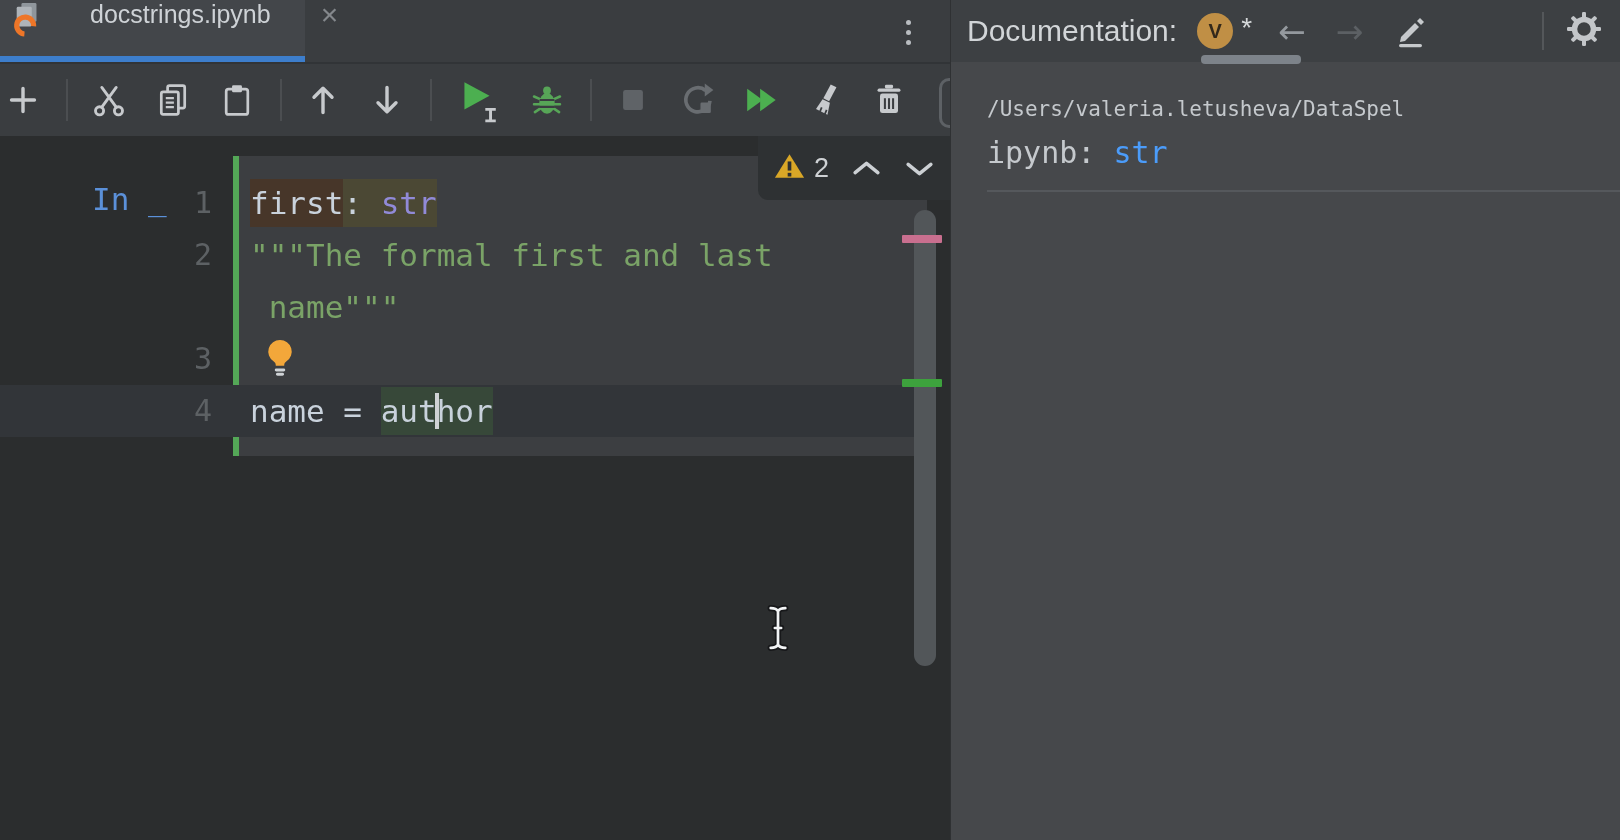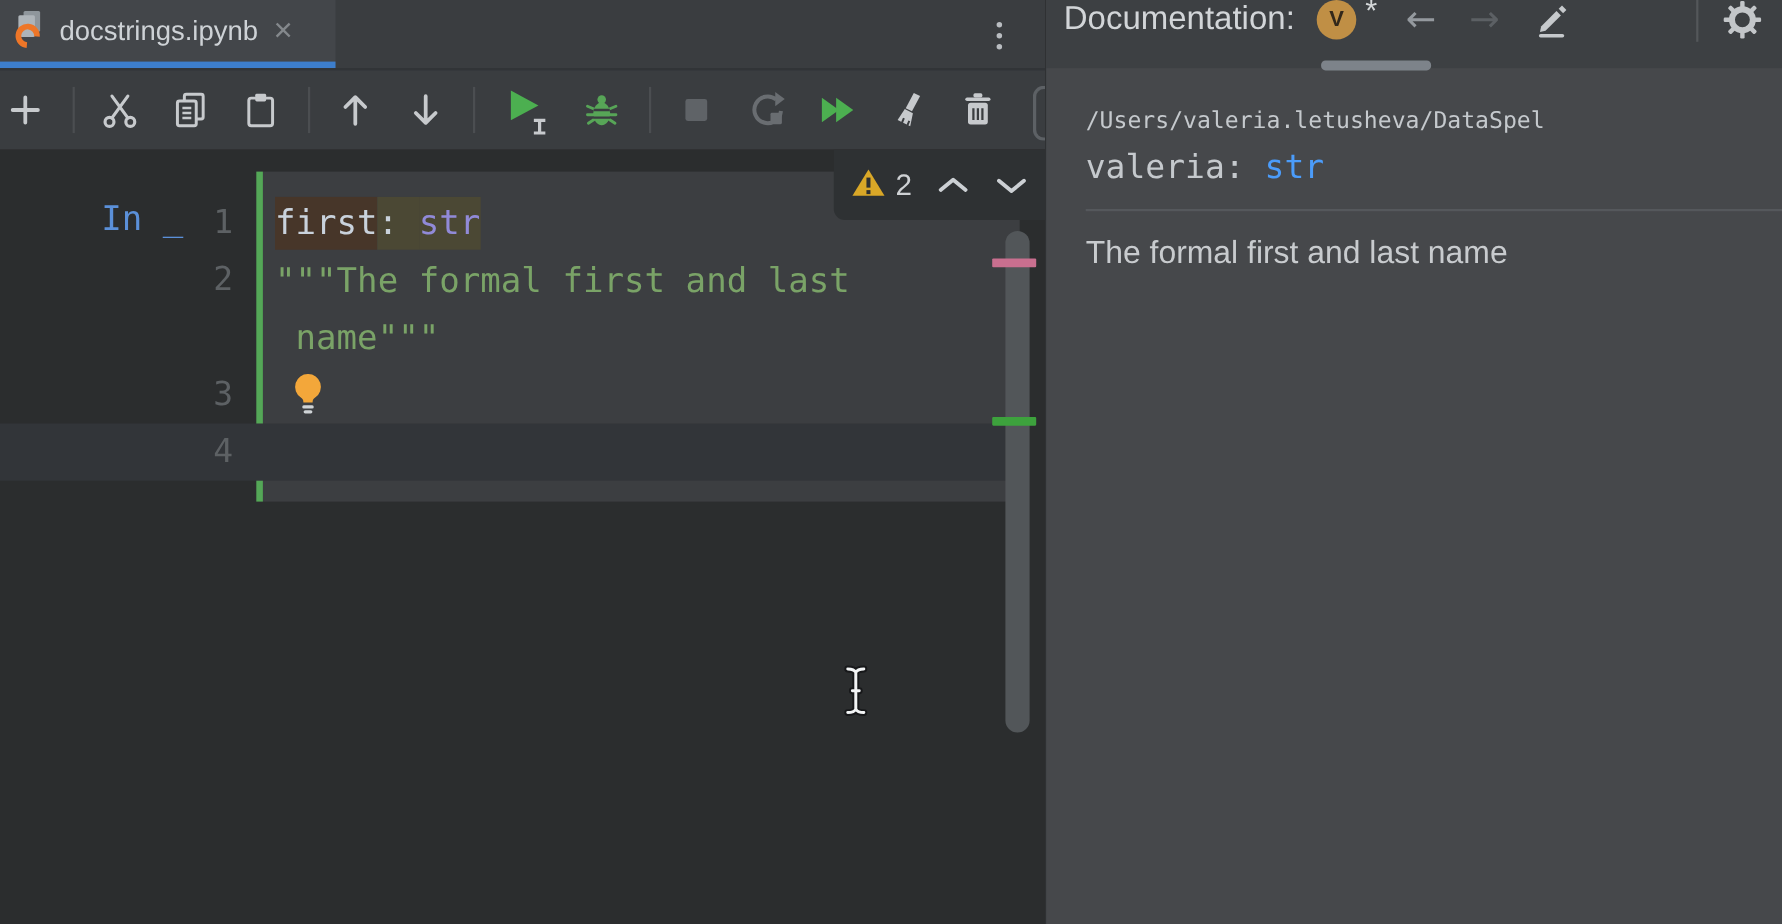--- a/index.html
+++ b/index.html
@@ -5,21 +5,21 @@
   * { margin:0; padding:0; box-sizing:border-box; }
   html,body { width:1620px; height:840px; overflow:hidden; background:#2b2d2e; }
   body { font-family:"Liberation Sans", sans-serif; }
   .app { position:relative; width:1620px; height:840px; background:#2b2d2e; }
 
   
   .editor-pane { position:absolute; left:0; top:0; width:950px; height:840px; background:#2b2d2e; }
 
   .tabbar { position:absolute; left:0; top:0; width:950px; height:62px; background:#3a3d40; }
   .tab { position:absolute; left:0; top:0; width:305px; height:62px; background:#43464a;
-         display:flex; align-items:center; padding:0 10px 6px 12px; }
+         display:flex; padding:0 10px 6px 12px;gap:36px; }
   .tab-title { color:#ced2d6; font-size:25px; margin-left:10px; white-space:nowrap; }
   .tab-close { color:#84888c; font-size:30px; margin-left:14px; line-height:1; }
   .tab-underline { position:absolute; left:0; bottom:0; width:305px; height:6px; background:#3d7ecc; }
   .kebab { position:absolute; right:34px; top:14px; width:16px; height:36px;
            display:flex; flex-direction:column; align-items:center; justify-content:center; gap:5px; }
   .kebab i { width:5px; height:5px; border-radius:50%; background:#b9bdc1; }
 
   .toolbar { position:absolute; left:0; top:62px; width:950px; height:74px; background:#3a3d40;
              border-top:2px solid #313437; display:flex; align-items:center; padding-left:0; }
   .tbtn { width:46px; height:74px; margin-right:18px; display:flex; align-items:center; justify-content:center; }
@@ -61,21 +61,21 @@
                   background:#525659; border-radius:11px; }
   .stripe { position:absolute; right:8px; width:40px; height:8px; border-radius:1px; }
   .stripe-pink { top:99px; background:#c96f8f; }
   .stripe-green{ top:243px; background:#3da23d; }
 
   .pointer { position:absolute; left:766px; top:468px; }
 
   
   .doc-pane { position:absolute; left:950px; top:0; width:670px; height:840px;
               background:#46484b; border-left:1px solid #2f3133; }
-  .doc-header { position:relative; height:62px; background:#3d4043; display:flex; align-items:flex-start; padding:0 18px 0 16px; }
+  .doc-header { position:relative; height:62px; background:#3d4043; display:flex; align-items:center; padding:0 18px 0 16px; }
   .doc-title { color:#d2d5d8; font-size:30px; white-space:nowrap; }
   .avatar { width:36px; height:36px; border-radius:50%; background:#c08f45; color:#33281a;
             font-size:20px; font-weight:bold; display:flex; align-items:center; justify-content:center;
             margin-left:20px; }
   .doc-star { color:#d5d8da; font-size:28px; margin-left:8px; margin-top:-6px; }
   .nav-arrow { font-family:"DejaVu Sans",sans-serif; font-size:33px; line-height:1; }
   .nav-back { color:#94999e; margin-left:26px; }
   .nav-fwd  { color:#5c6064; margin-left:30px; }
   .doc-edit { margin-left:28px; display:flex; align-items:center; }
   .doc-spacer { flex:1; }
@@ -214,20 +214,21 @@
 
       <div class="prompt mono">In _</div>
       <div class="gut-num mono" style="top:41px">1</div>
       <div class="gut-num mono" style="top:93px">2</div>
       <div class="gut-num mono" style="top:197px">3</div>
       <div class="gut-num mono" style="top:249px">4</div>
 
       <div class="code-line mono" style="top:41px"><span class="hl hl-brown">first</span><span class="hl hl-olive">: </span><span class="hl hl-olive tok-type">str</span></div>
       <div class="code-line mono tok-str" style="top:93px">"""The formal first and last</div>
       <div class="code-line mono tok-str" style="top:145px"> name"""</div>
+      <div class="code-line mono" style="top:249px"><span>name = </span><span class="hl hl-green"><span>aut</span><span class="caret"></span><span>hor</span></span></div>
 
       <div class="bulb">
         <svg width="32" height="42" viewBox="0 0 30 40">
           <path d="M15 2a11 11 0 0 1 6.2 20.2c-1.6 1.1-2.2 2.2-2.2 4.3h-8c0-2.1-.6-3.2-2.2-4.3A11 11 0 0 1 15 2z" fill="#f3a73a"></path>
           <rect x="10" y="29" width="10" height="2.8" rx="1.4" fill="#cfd3d6"></rect>
           <rect x="11.2" y="33.2" width="7.6" height="2.8" rx="1.4" fill="#cfd3d6"></rect>
         </svg>
       </div>
 
       <div class="warn-widget">
@@ -297,18 +298,17 @@
             <rect x="16" y="1" width="4" height="8" rx="1.2" transform="rotate(315 18 18)"></rect>
           </g>
           <circle cx="18" cy="18" r="9.5" fill="none" stroke="#c3c6c9" stroke-width="5.5"></circle>
         </svg>
       </span>
       <span class="tab-indicator"></span>
     </div>
 
     <div class="doc-body">
       <div class="doc-path mono">/Users/valeria.letusheva/DataSpel</div>
-      <div class="doc-sig mono"><span>valeria: </span><span class="sig-type">str</span></div>
+      <div class="doc-sig mono"><span>ipynb: </span><span class="sig-type">str</span></div>
       <hr class="doc-divider">
-      <div class="doc-desc">The formal first and last name</div>
     </div>
   </div>
 </div>
 
 </body></html>

